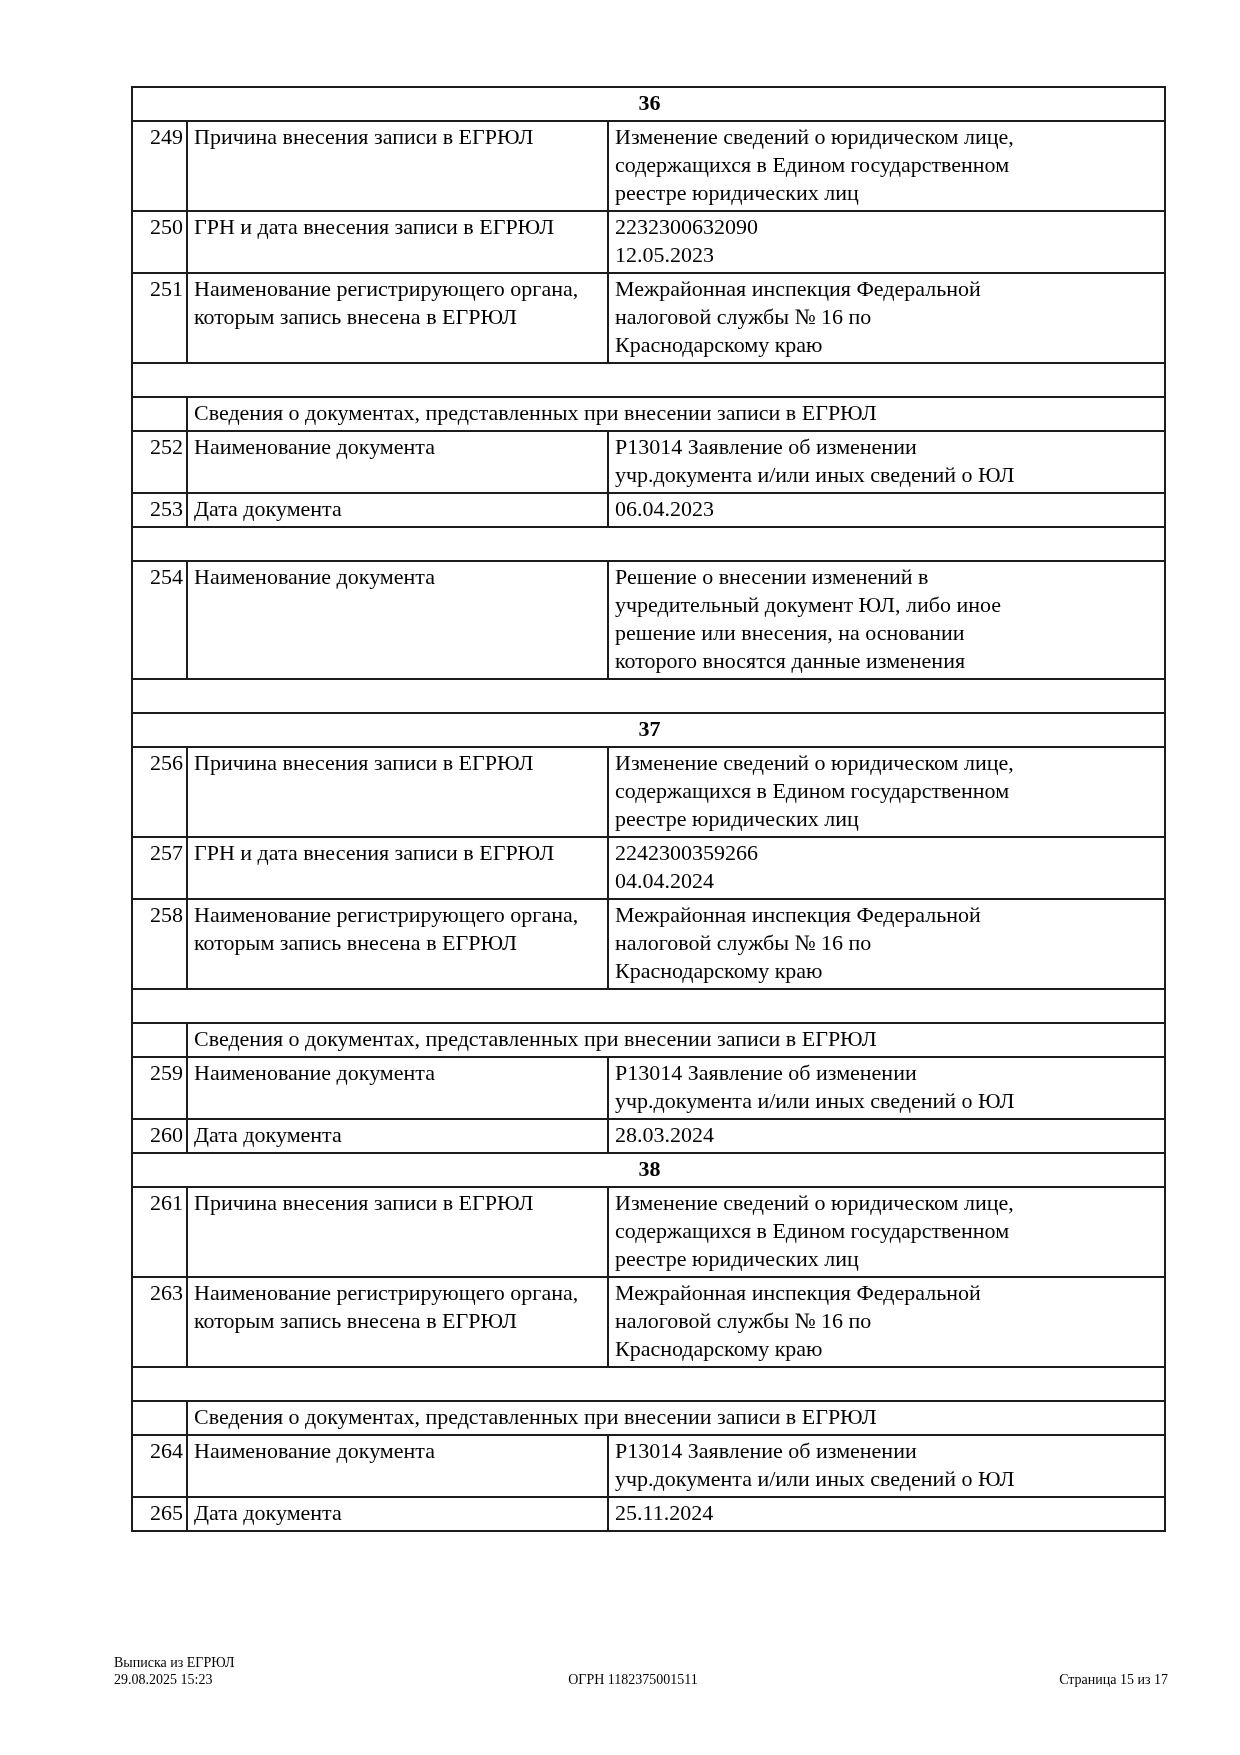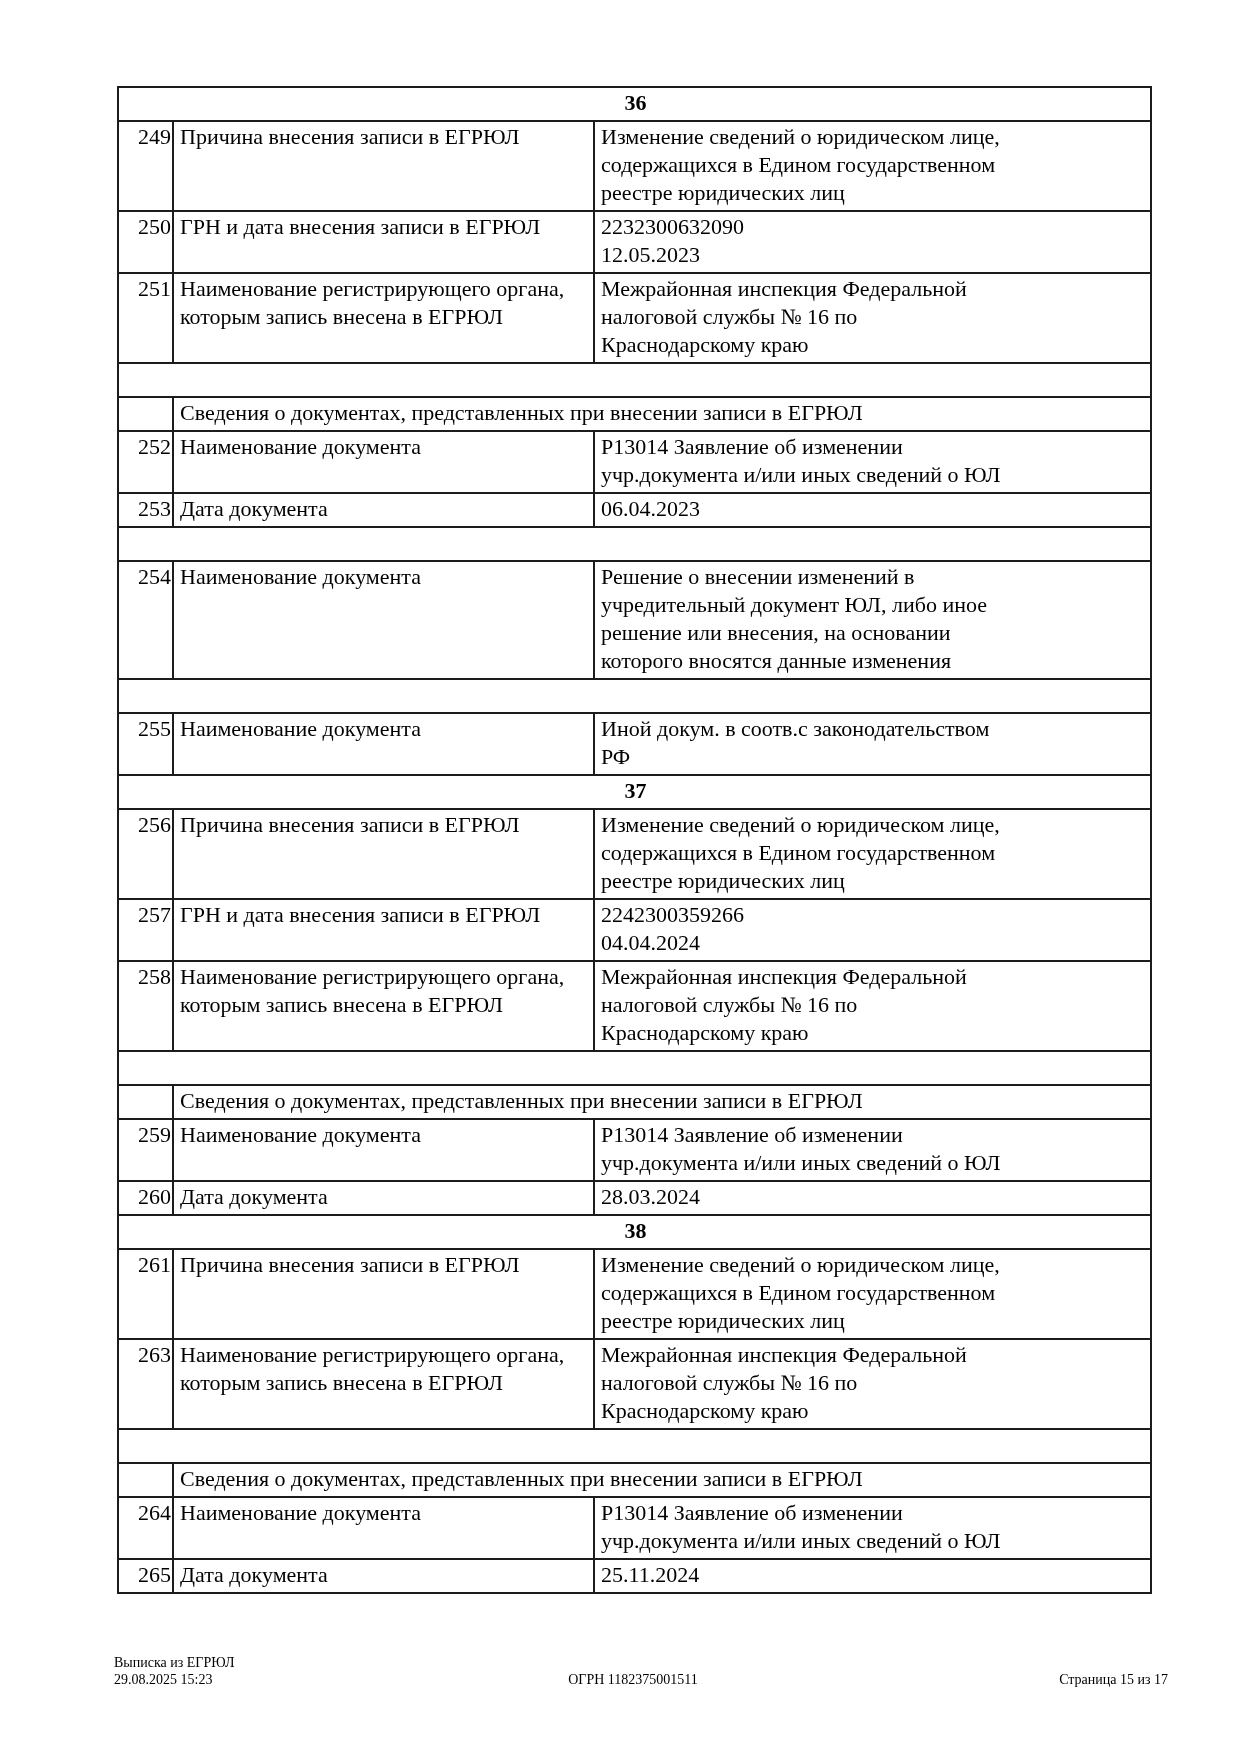--- a/index.html
+++ b/index.html
@@ -9,38 +9,38 @@
   body {
     position: relative;
     width: 1240px;
     height: 1755px;
     background: #ffffff;
     color: #000000;
     font-family: "Liberation Serif", "DejaVu Serif", serif;
   }
   .registry-table {
     position: absolute;
-    left: 117px;
+    left: 131px;
     top: 86px;
     width: 1033px;
     border-collapse: collapse;
     table-layout: fixed;
   }
   .registry-table td {
     border: 2px solid #1c1c1c;
     vertical-align: top;
     font-size: 22px;
     line-height: 28px;
     padding: 1px 4px 3px 6px;
     white-space: pre-line;
     overflow: hidden;
   }
   td.num-cell {
-    text-align: right;
-    padding-left: 7px;
+    text-align: left;
+    padding-left: 17px;
     padding-right: 1px;
     white-space: normal;
   }
   td.section-cell {
     text-align: center;
     font-weight: bold;
     white-space: normal;
     height: 28px;
   }
   td.spacer-cell {
@@ -134,26 +134,20 @@
       <tr>
         <td class="num-cell">254</td>
         <td class="label-cell">Наименование документа</td>
         <td class="value-cell">Решение о внесении изменений в
 учредительный документ ЮЛ, либо иное
 решение или внесения, на основании
 которого вносятся данные изменения</td>
       </tr>
       <tr>
         <td class="spacer-cell" colspan="3"></td>
-      </tr>
-      <tr>
-        <td class="num-cell">255</td>
-        <td class="label-cell">Наименование документа</td>
-        <td class="value-cell">Иной докум. в соотв.с законодательством
-РФ</td>
       </tr>
       <tr>
         <td class="section-cell" colspan="3">37</td>
       </tr>
       <tr>
         <td class="num-cell">256</td>
         <td class="label-cell">Причина внесения записи в ЕГРЮЛ</td>
         <td class="value-cell">Изменение сведений о юридическом лице,
 содержащихся в Едином государственном
 реестре юридических лиц</td>

